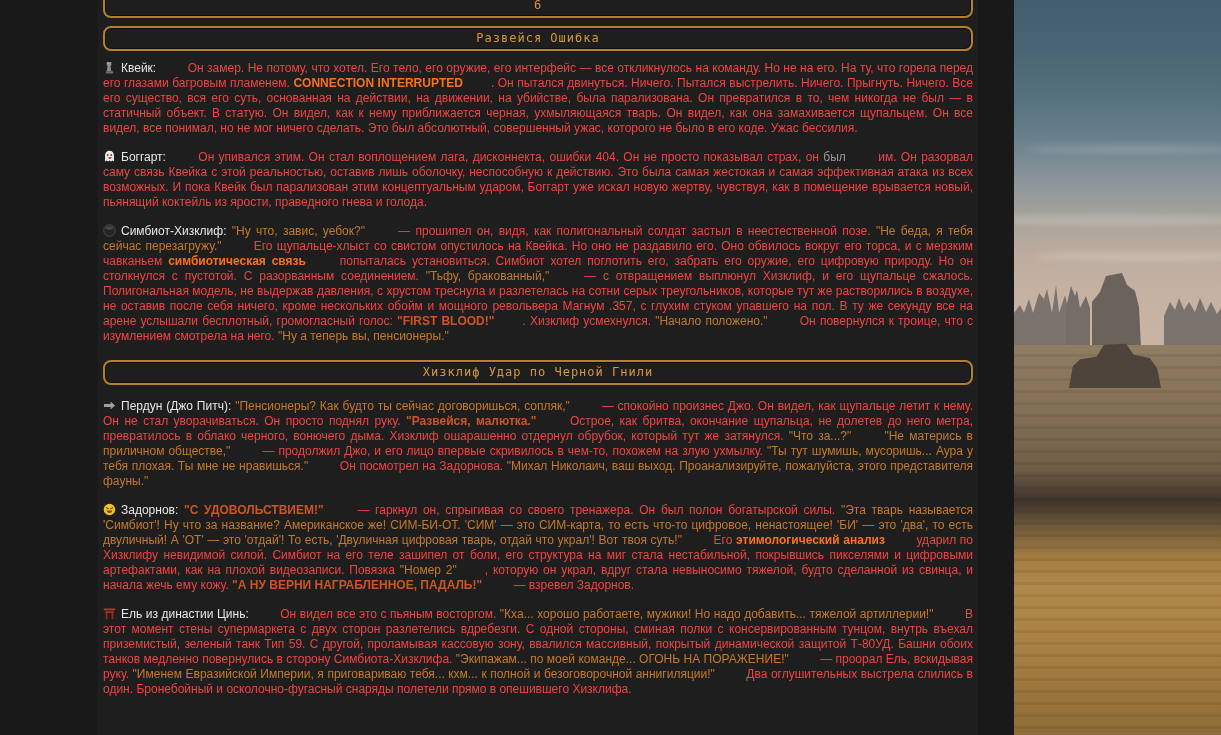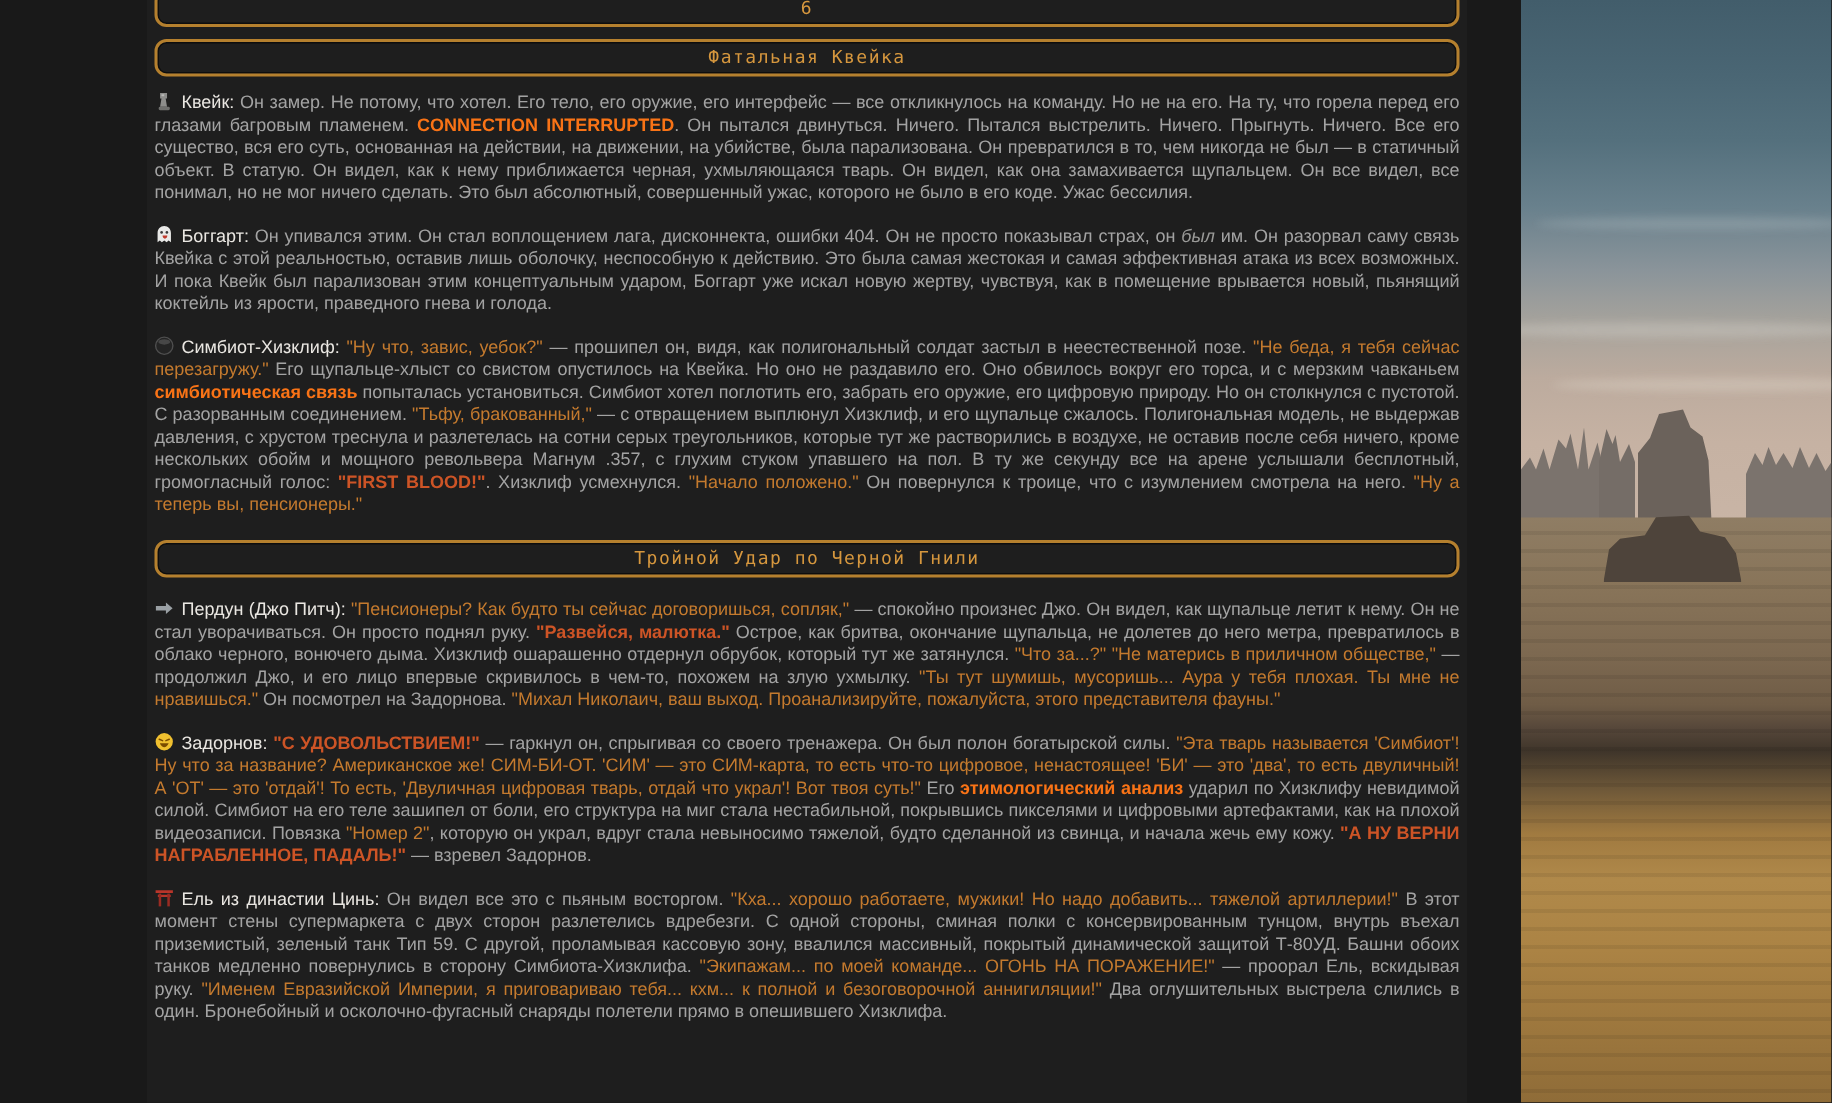--- a/index.html
+++ b/index.html
@@ -41,25 +41,25 @@
            font-size:12px; letter-spacing:1px; color:#d6973e;
            box-shadow:inset 0 0 0 1px rgba(0,0,0,.55); cursor:pointer; }
   .frame.first { margin-top:-7px; }
   .frame + .frame { margin-top:8px; }
 
   
   .para { margin:14px 1px 0; font-size:12px; line-height:15px; color:#dcd9d4;
           text-align:justify; }
   .para:first-of-type { margin-top:10px; }
   .char-name { font-weight:normal; color:#eae7e2; }
-  .seg-p  { color:#a3a3a3; }
+  .seg-p  { color:#ef4444;margin-left:28px; }
   .seg-q  { color:#c47a2e; }
   .seg-qb { color:#cd5426; font-weight:bold; }
   .seg-b  { color:#f97316; font-weight:bold; }
-  .seg-im { color:#9a9a98; font-style:italic; }
+  .seg-im { color:#9a9a98; }
   .hdr-gap { margin-top:16px; }
 
   .p-icon { display:inline-block; width:13px; height:13px; margin-right:5px;
             vertical-align:-2px; }
 </style>
 </head>
 <body>
 
 <div class="desert">
   <div class="sky">
@@ -79,21 +79,21 @@
 </div>
 
 <div class="panel">
   <div class="content">
 
     <div class="frame first">
       <span>6</span>
     </div>
 
     <div class="frame">
-      <span>Фатальная Квейка</span>
+      <span>Развейся Ошибка</span>
     </div>
 
     <p class="para">
       <svg class="p-icon" viewBox="0 0 14 14">
           <path fill="#8d8d8b" d="M4 1h5v4H8l1 6H4l1-6H4z"></path>
           <rect x="3" y="11" width="8" height="2.4" rx="1" fill="#6f6f6d"></rect>
           <rect x="5" y="2" width="2" height="1.4" fill="#b9b9b7"></rect>
         </svg><span class="char-name">Квейк:</span><span class="segs"><span class="seg-p"> Он замер. Не потому, что хотел. Его тело, его оружие, его интерфейс — все откликнулось на команду. Но не на его. На ту, что горела перед его глазами багровым пламенем. </span><span class="seg-b">CONNECTION INTERRUPTED</span><span class="seg-p">. Он пытался двинуться. Ничего. Пытался выстрелить. Ничего. Прыгнуть. Ничего. Все его существо, вся его суть, основанная на действии, на движении, на убийстве, была парализована. Он превратился в то, чем никогда не был — в статичный объект. В статую. Он видел, как к нему приближается черная, ухмыляющаяся тварь. Он видел, как она замахивается щупальцем. Он все видел, все понимал, но не мог ничего сделать. Это был абсолютный, совершенный ужас, которого не было в его коде. Ужас бессилия.</span></span>
     </p>
 
@@ -107,21 +107,21 @@
     </p>
 
     <p class="para">
       <svg class="p-icon" viewBox="0 0 14 14">
           <circle cx="7" cy="7" r="6.2" fill="#242424" stroke="#4e4e4e" stroke-width="1"></circle>
           <ellipse cx="7" cy="4.3" rx="4.2" ry="1.9" fill="#474747"></ellipse>
         </svg><span class="char-name">Симбиот-Хизклиф:</span><span class="segs"><span class="seg-q"> "Ну что, завис, уебок?"</span><span class="seg-p"> — прошипел он, видя, как полигональный солдат застыл в неестественной позе. </span><span class="seg-q">"Не беда, я тебя сейчас перезагружу."</span><span class="seg-p"> Его щупальце-хлыст со свистом опустилось на Квейка. Но оно не раздавило его. Оно обвилось вокруг его торса, и с мерзким чавканьем </span><span class="seg-b">симбиотическая связь</span><span class="seg-p"> попыталась установиться. Симбиот хотел поглотить его, забрать его оружие, его цифровую природу. Но он столкнулся с пустотой. С разорванным соединением. </span><span class="seg-q">"Тьфу, бракованный,"</span><span class="seg-p"> — с отвращением выплюнул Хизклиф, и его щупальце сжалось. Полигональная модель, не выдержав давления, с хрустом треснула и разлетелась на сотни серых треугольников, которые тут же растворились в воздухе, не оставив после себя ничего, кроме нескольких обойм и мощного револьвера Магнум .357, с глухим стуком упавшего на пол. В ту же секунду все на арене услышали бесплотный, громогласный голос: </span><span class="seg-qb">"FIRST BLOOD!"</span><span class="seg-p">. Хизклиф усмехнулся. </span><span class="seg-q">"Начало положено."</span><span class="seg-p"> Он повернулся к троице, что с изумлением смотрела на него. </span><span class="seg-q">"Ну а теперь вы, пенсионеры."</span></span>
     </p>
 
     <div class="frame hdr-gap">
-      <span>Тройной Удар по Черной Гнили</span>
+      <span>Хизклиф Удар по Черной Гнили</span>
     </div>
 
     <p class="para">
       <svg class="p-icon" viewBox="0 0 14 14">
           <path fill="#9aa0a4" d="M1 5.3h7.2V2.8L13 7l-4.8 4.2V8.7H1z"></path>
         </svg><span class="char-name">Пердун (Джо Питч):</span><span class="segs"><span class="seg-q"> "Пенсионеры? Как будто ты сейчас договоришься, сопляк,"</span><span class="seg-p"> — спокойно произнес Джо. Он видел, как щупальце летит к нему. Он не стал уворачиваться. Он просто поднял руку. </span><span class="seg-qb">"Развейся, малютка."</span><span class="seg-p"> Острое, как бритва, окончание щупальца, не долетев до него метра, превратилось в облако черного, вонючего дыма. Хизклиф ошарашенно отдернул обрубок, который тут же затянулся. </span><span class="seg-q">"Что за...?"</span><span class="seg-p"> </span><span class="seg-q">"Не матерись в приличном обществе,"</span><span class="seg-p"> — продолжил Джо, и его лицо впервые скривилось в чем-то, похожем на злую ухмылку. </span><span class="seg-q">"Ты тут шумишь, мусоришь... Аура у тебя плохая. Ты мне не нравишься."</span><span class="seg-p"> Он посмотрел на Задорнова. </span><span class="seg-q">"Михал Николаич, ваш выход. Проанализируйте, пожалуйста, этого представителя фауны."</span></span>
     </p>
 
     <p class="para">
       <svg class="p-icon" viewBox="0 0 14 14">

